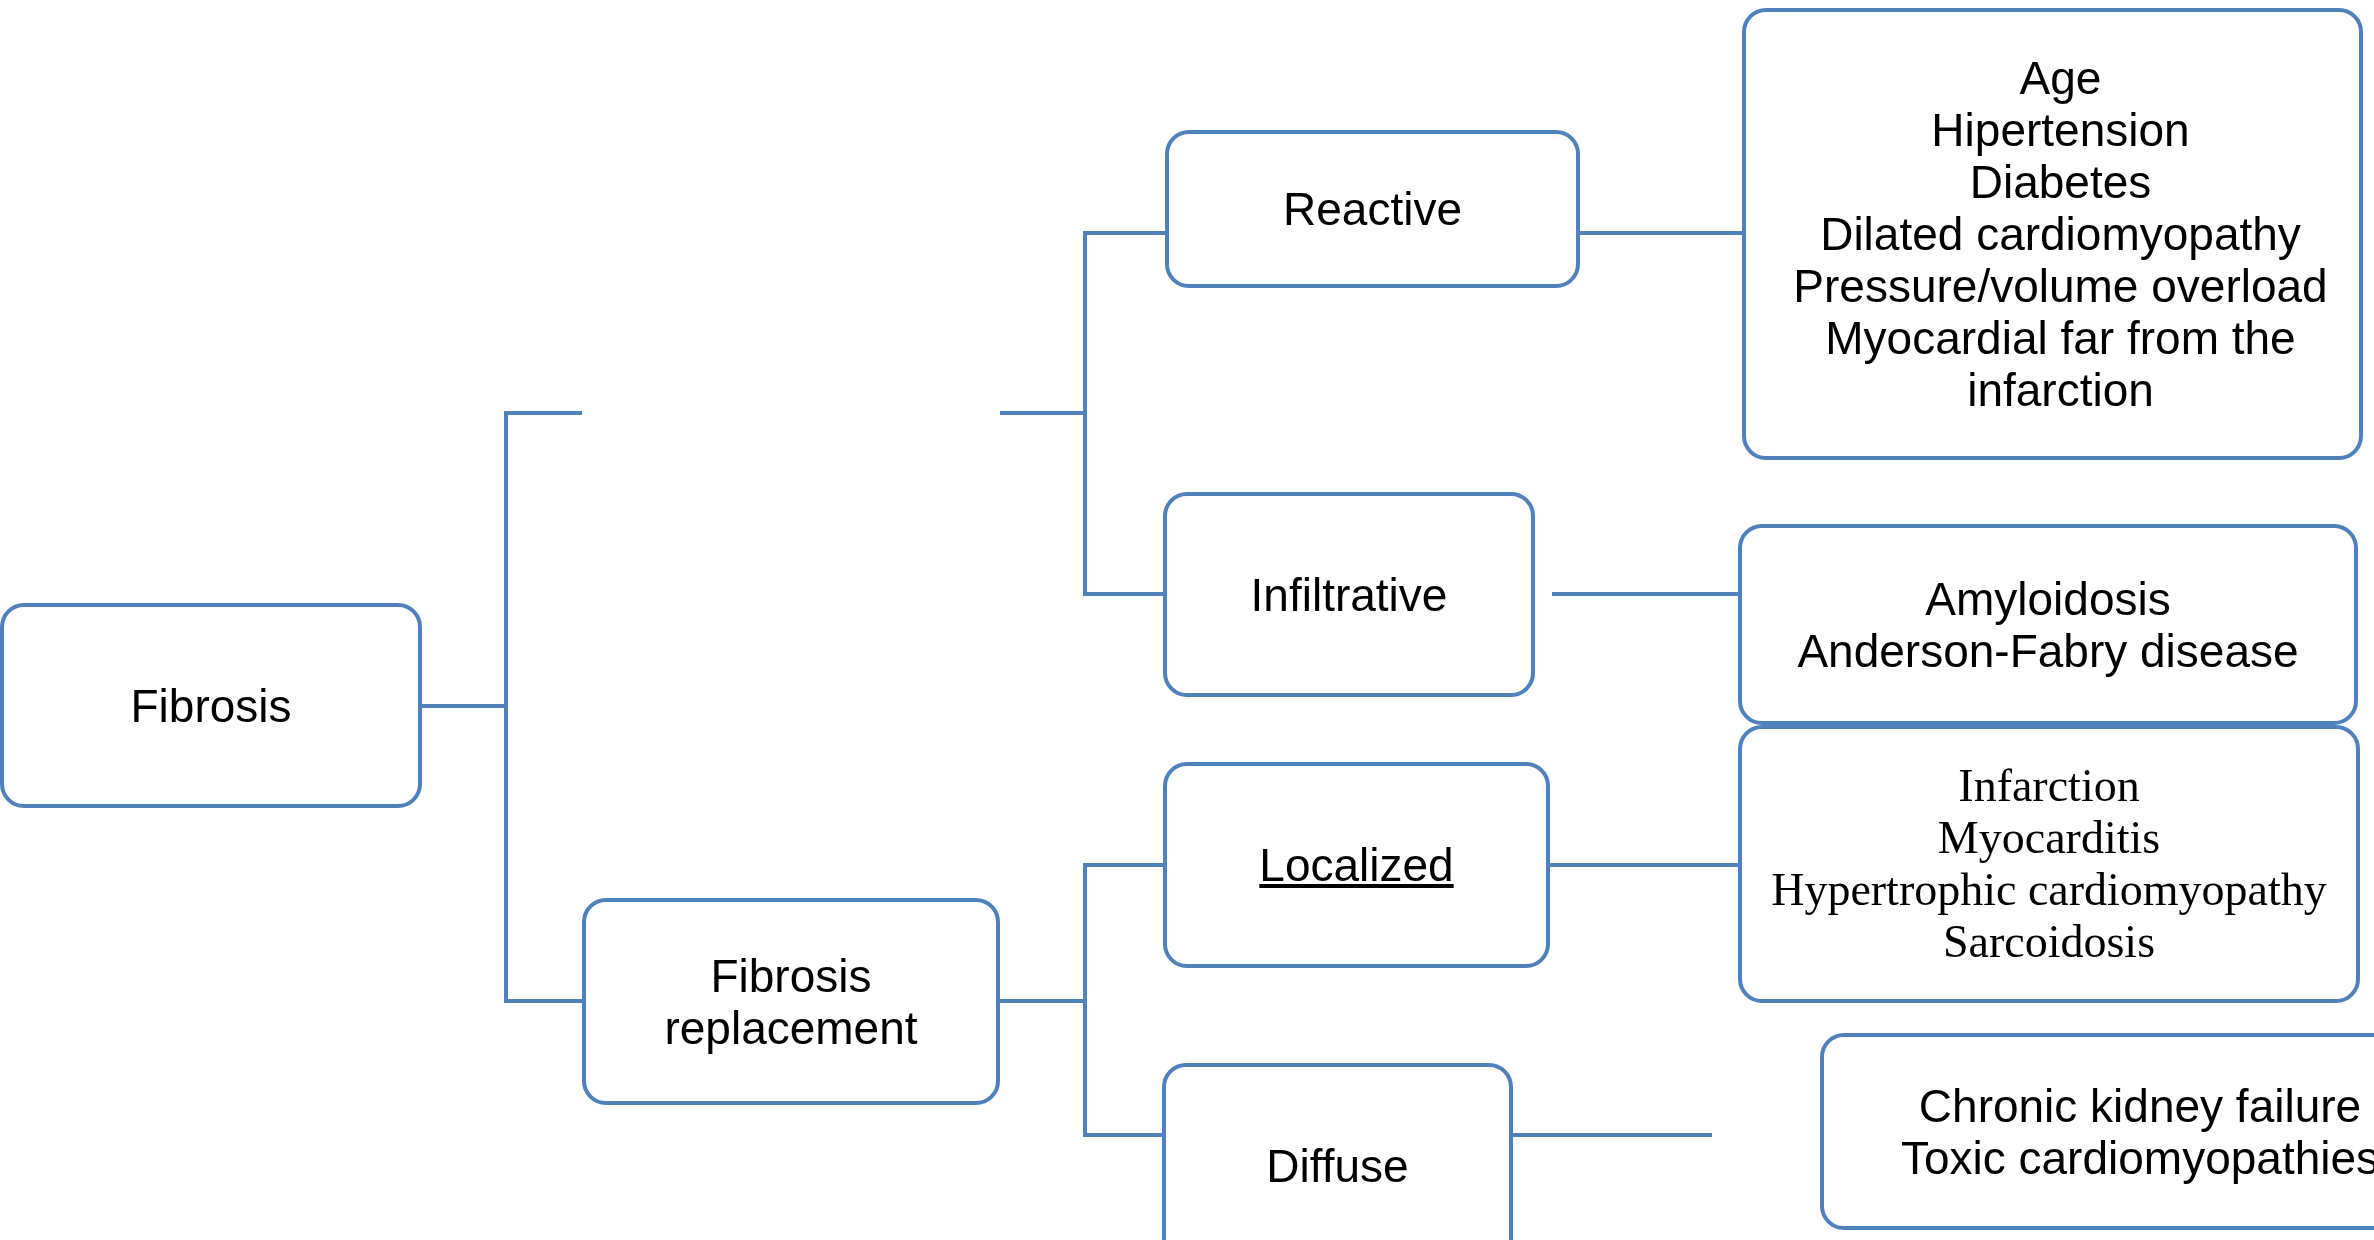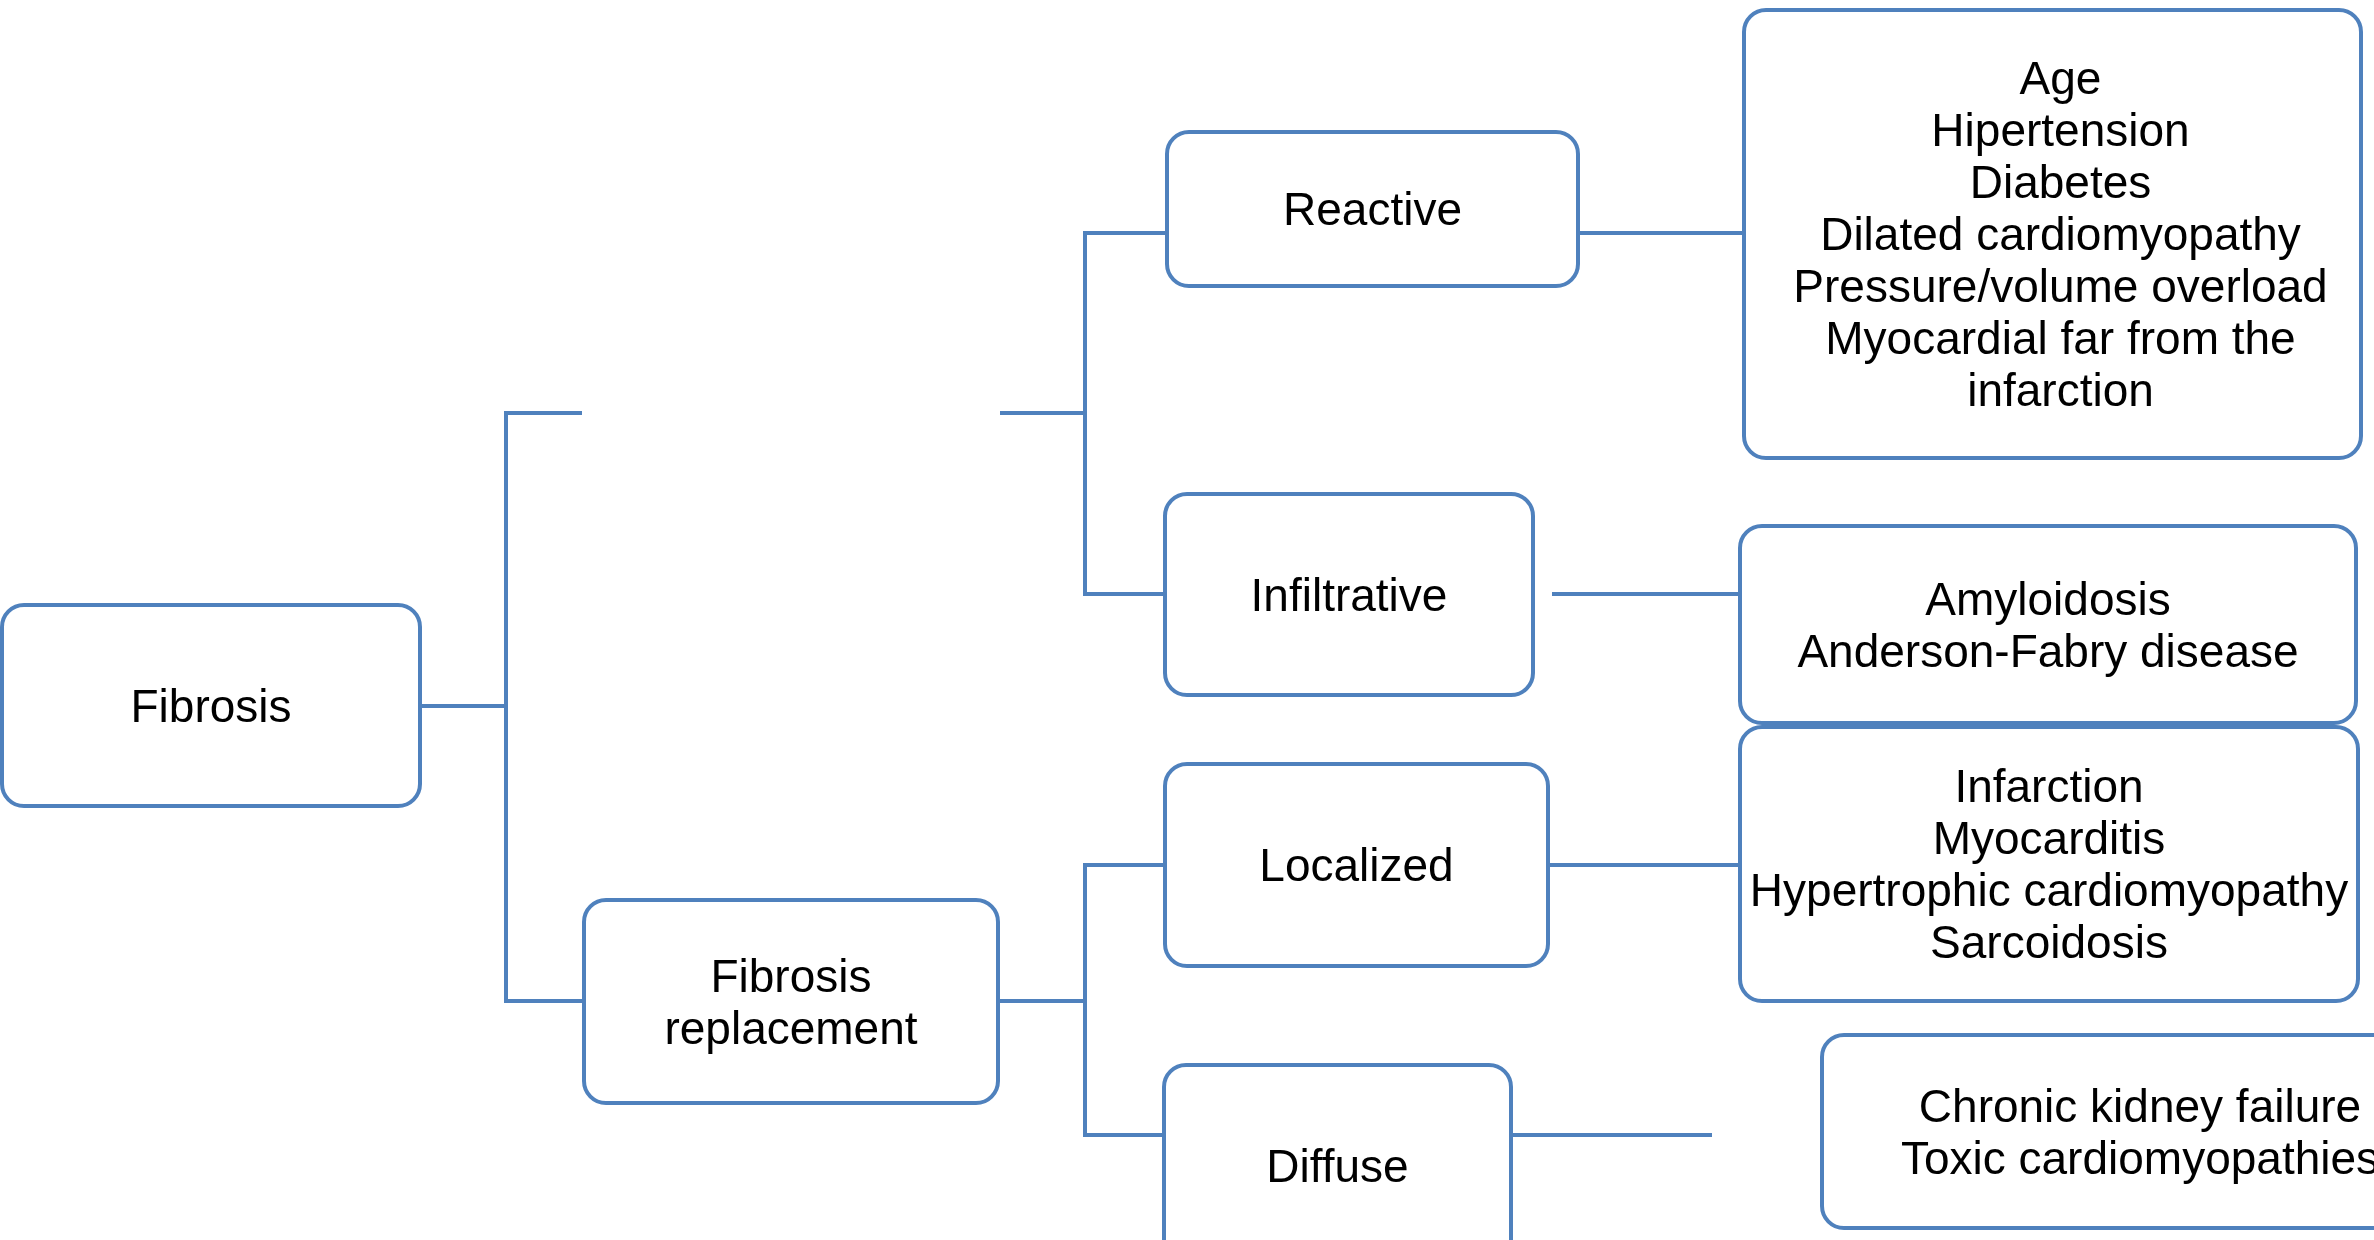--- a/index.html
+++ b/index.html
@@ -45,35 +45,35 @@
   <div class="node" style="left:0px; top:603px; width:422px; height:205px;">Fibrosis</div>
 
 
   <div class="node" style="left:582px; top:898px; width:418px; height:207px;">Fibrosis
 replacement</div>
 
   <div class="node" style="left:1165px; top:130px; width:415px; height:158px;">Reactive</div>
 
   <div class="node" style="left:1163px; top:492px; width:372px; height:205px;">Infiltrative</div>
 
-  <div class="node" style="left:1163px; top:762px; width:387px; height:206px;">Localized</div>
+  <div class="node" style="left:1163px; top:762px; width:387px; height:206px;text-decoration:underline;">Localized</div>
 
   <div class="node" style="left:1162px; top:1063px; width:351px; height:206px;">Diffuse</div>
 
   <div class="node" style="left:1742px; top:8px; width:621px; height:452px;padding-left:16px;">Age
 Hipertension
 Diabetes
 Dilated cardiomyopathy
 Pressure/volume overload
 Myocardial far from the infarction</div>
 
   <div class="node" style="left:1738px; top:492px; width:620px; height:201px;margin-top:32px;">Amyloidosis
 Anderson-Fabry disease</div>
 
-  <div class="node" style="left:1738px; top:725px; width:622px; height:278px;">Infarction
+  <div class="node" style="left:1738px; top:725px; width:622px; height:278px;font-family:Liberation Serif, serif;">Infarction
 Myocarditis
 Hypertrophic cardiomyopathy
 Sarcoidosis</div>
 
   <div class="node" style="left:1808px; top:1033px; width:640px; height:197px;margin-left:12px;">Chronic kidney failure
 Toxic cardiomyopathies</div>
 
   <div class="connector h" style="left:422px; top:704px; width:84px;"></div>
   <div class="connector v" style="left:504px; top:411px; height:592px;"></div>
   <div class="connector h" style="left:506px; top:411px; width:76px;"></div>

